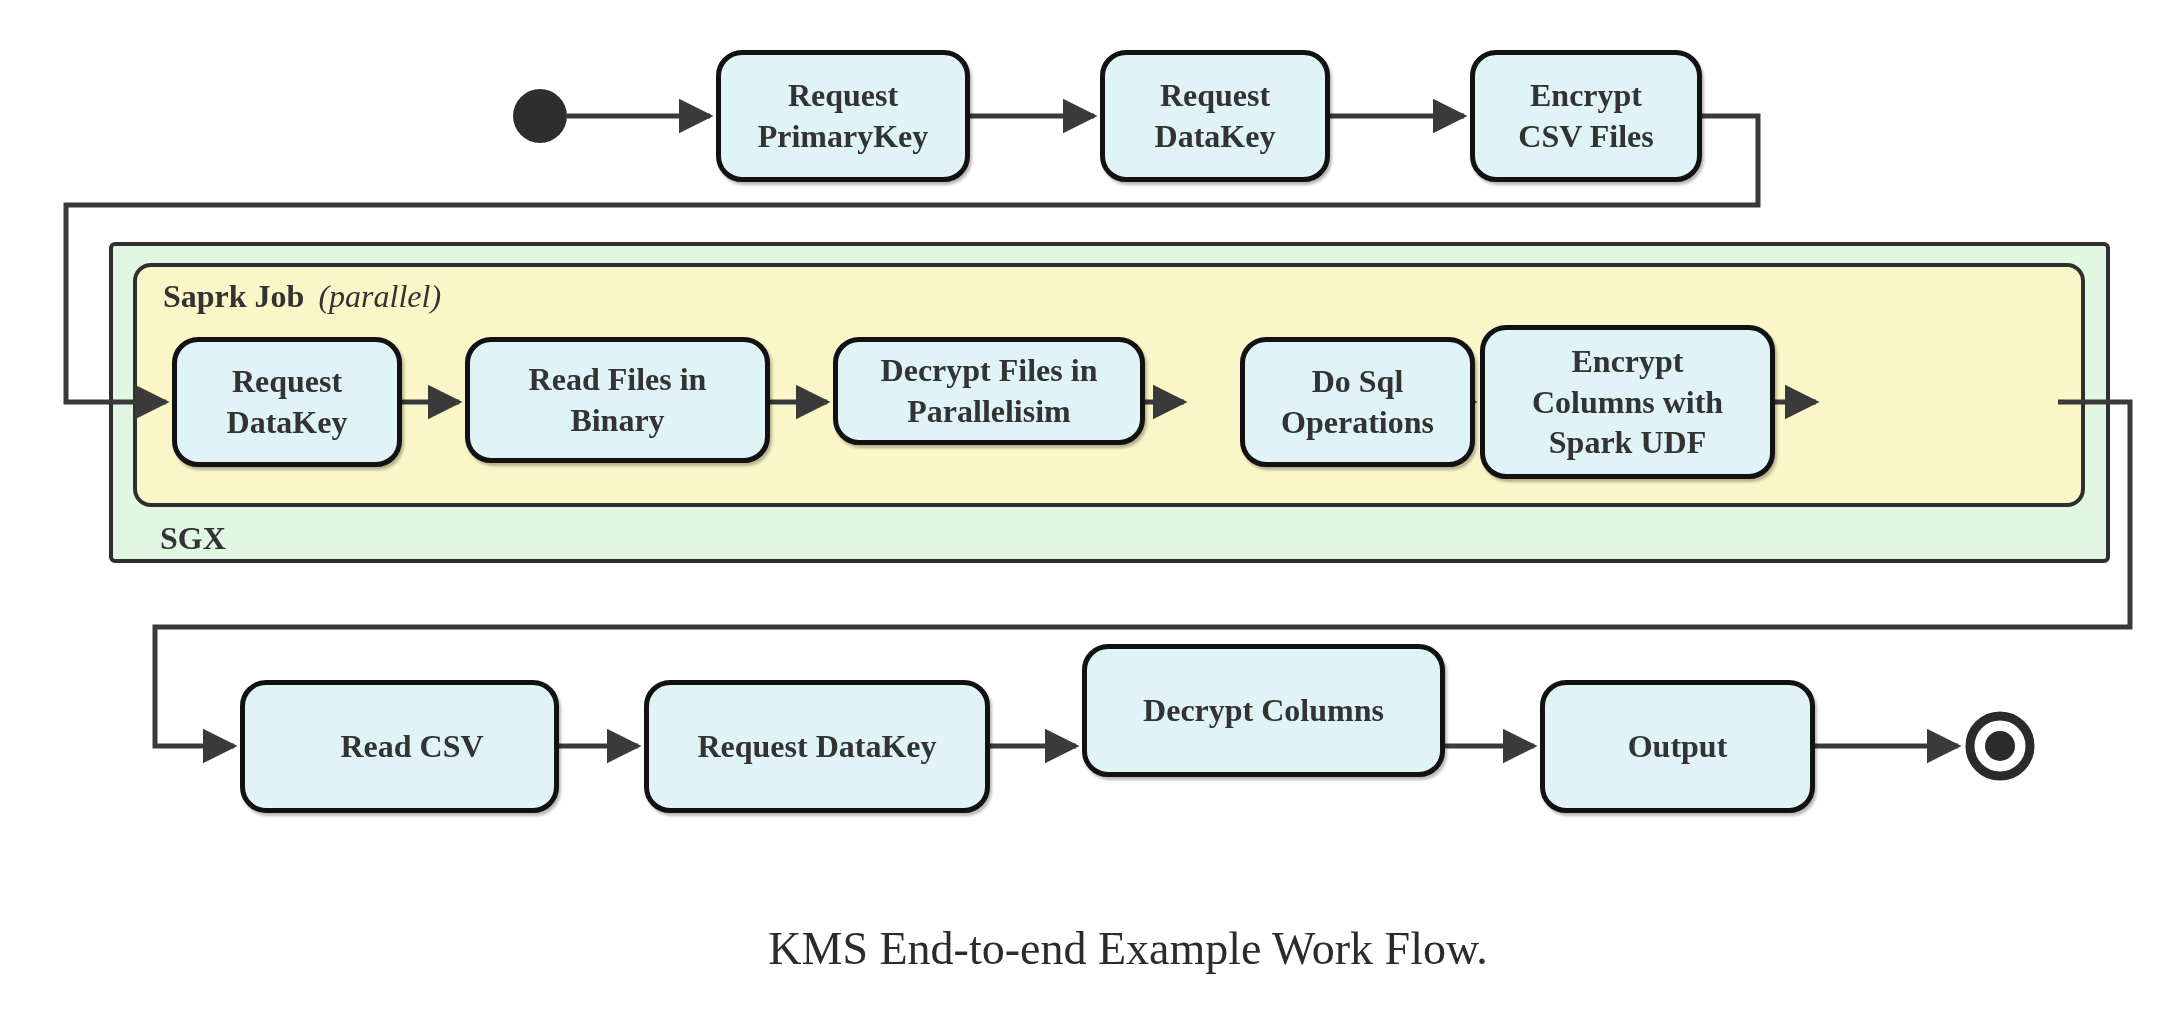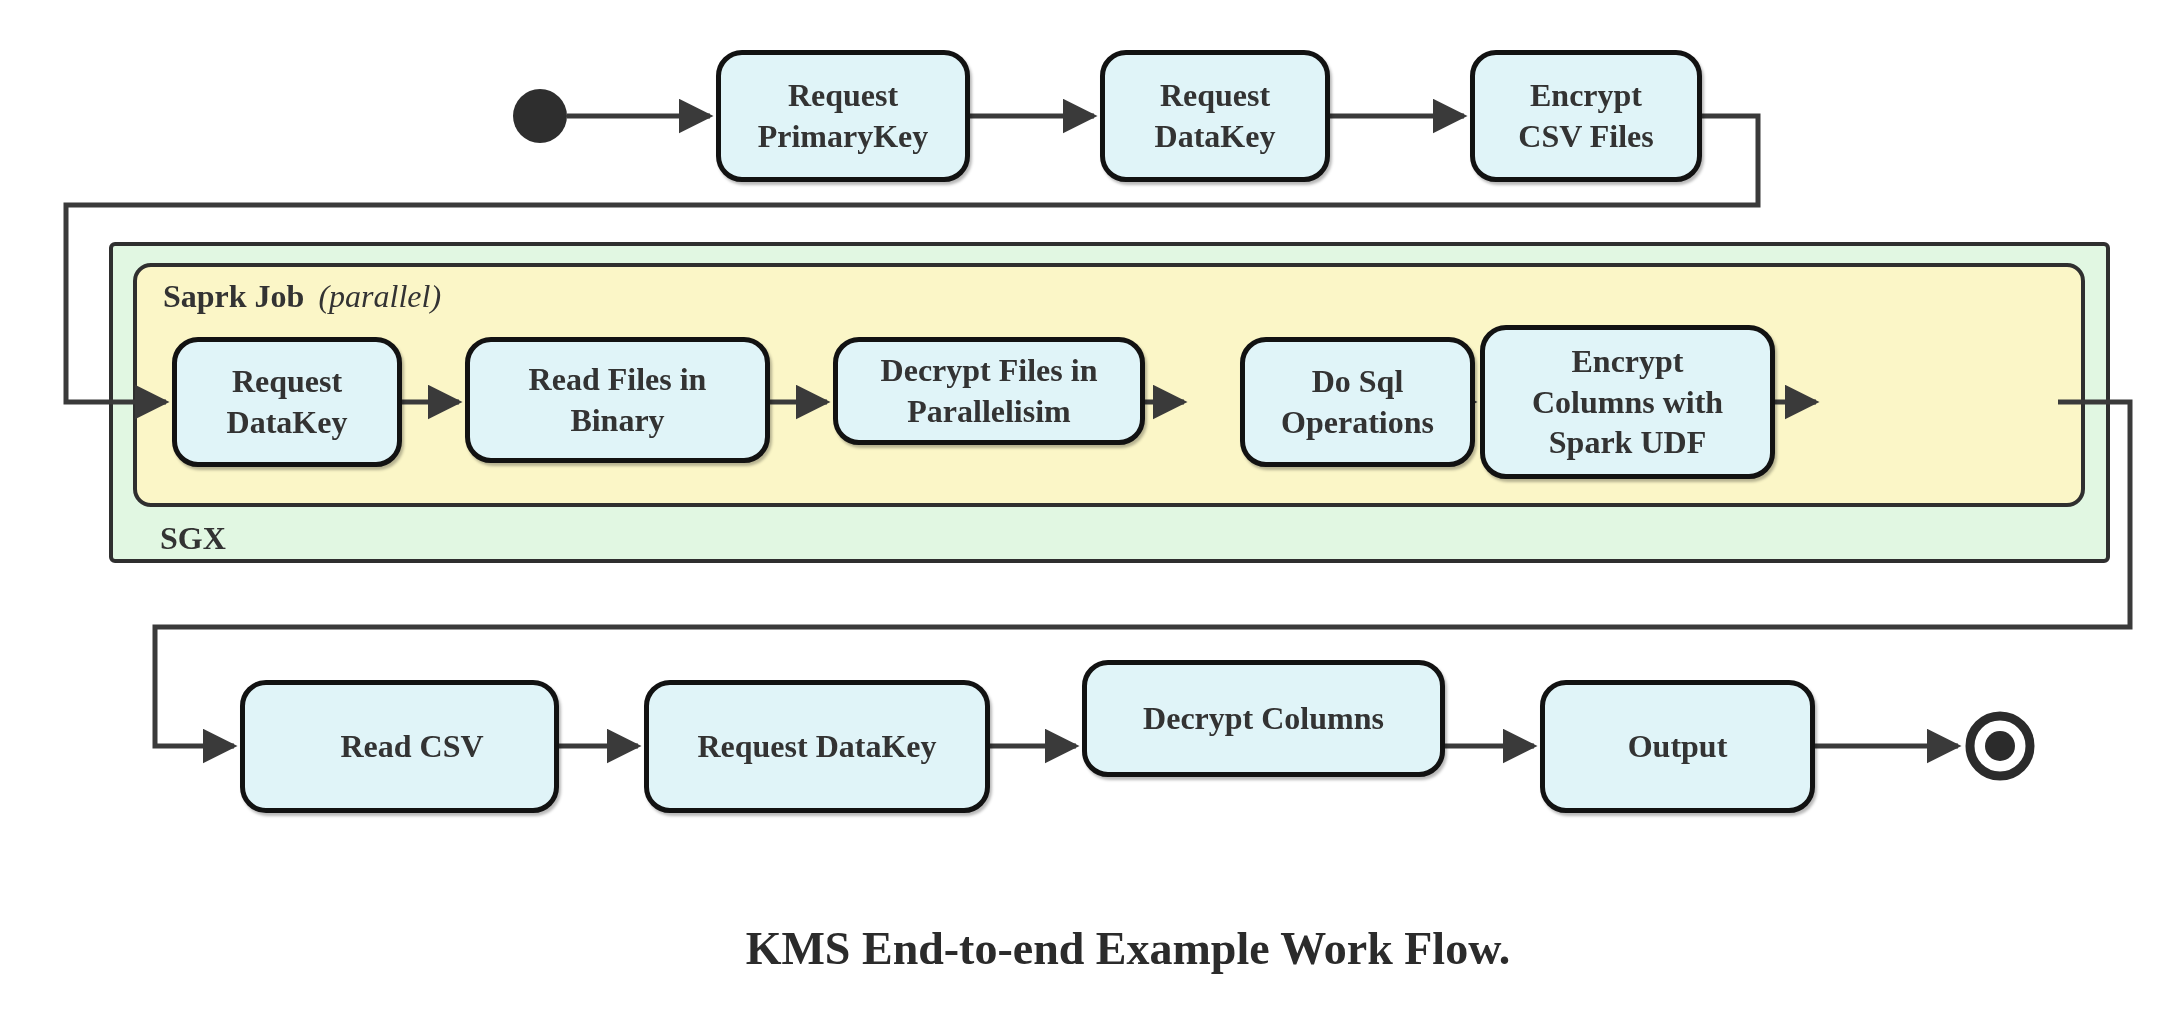--- a/index.html
+++ b/index.html
@@ -46,21 +46,21 @@
     font-size:32px;font-weight:bold;line-height:1.28;
     color:var(--text,#333);
     white-space:pre-line;
     box-shadow:2px 3px 3px rgba(0,0,0,0.28);
   }
 
   .caption{
     position:absolute;
     left:77px;width:2102px;top:922px;
     text-align:center;
-    font-size:46px;font-weight:bold;
+    font-size:46px;font-weight:normal;
     color:#2b2b2b;
   }
 </style>
 </head>
 <body>
 
 <div class="canvas">
 
   <div class="container-box sgx" style="left:109px;top:242px;width:2001px;height:321px;"></div>
   <div class="container-box spark" style="left:133px;top:263px;width:1952px;height:244px;"></div>
@@ -136,21 +136,21 @@
 Columns with
 Spark UDF</span>
   </div>
 
   <div class="node" style="left:240px;top:680px;width:319px;height:133px;padding-left:25px;">
     <span>Read CSV</span>
   </div>
   <div class="node" style="left:644px;top:680px;width:346px;height:133px;">
     <span>Request DataKey</span>
   </div>
-  <div class="node" style="left:1082px;top:660px;width:363px;height:117px;">
+  <div class="node" style="left:1082px;top:644px;width:363px;height:133px;">
     <span>Decrypt Columns</span>
   </div>
   <div class="node" style="left:1540px;top:680px;width:275px;height:133px;">
     <span>Output</span>
   </div>
 
   <div class="caption">KMS End-to-end Example Work Flow.</div>
 
 </div>
 

